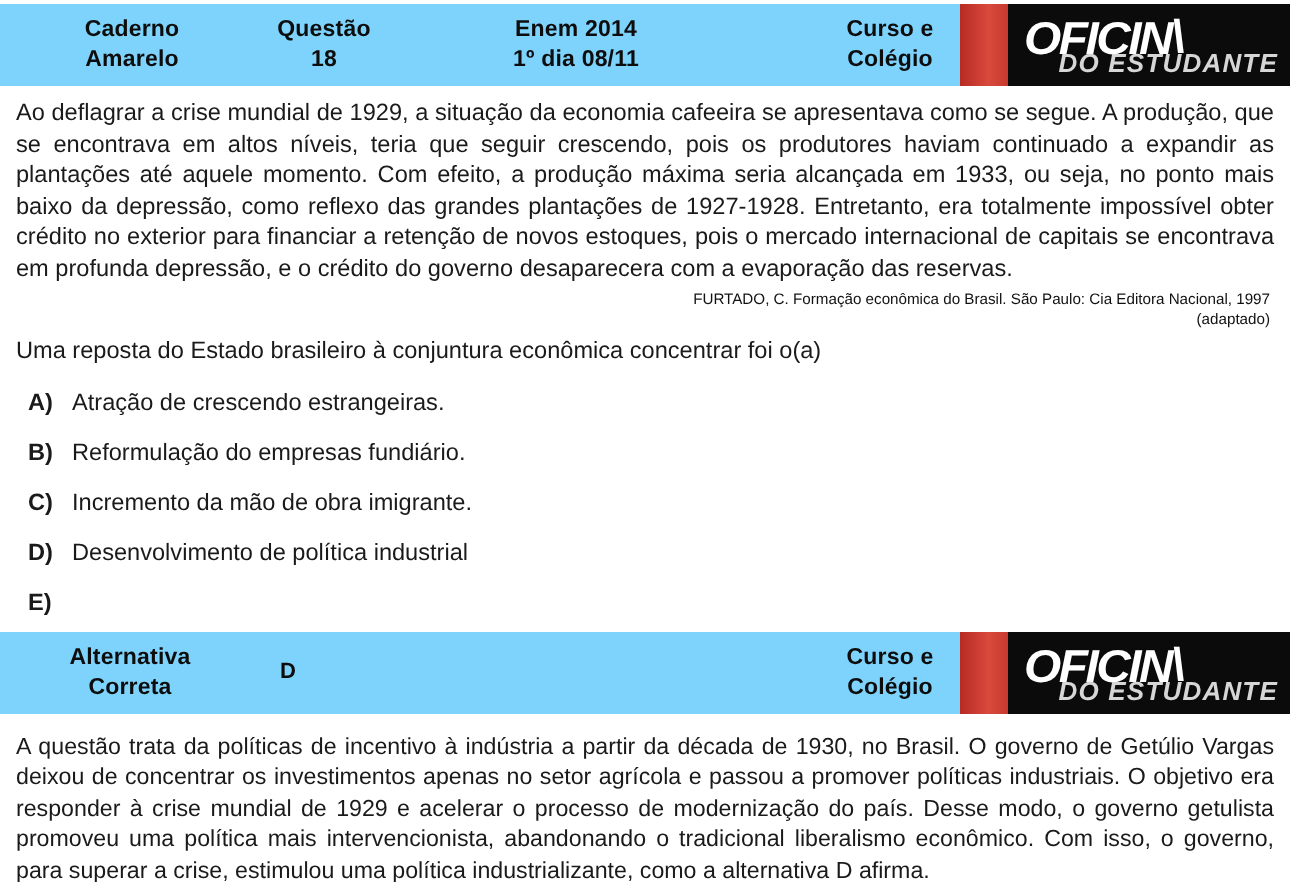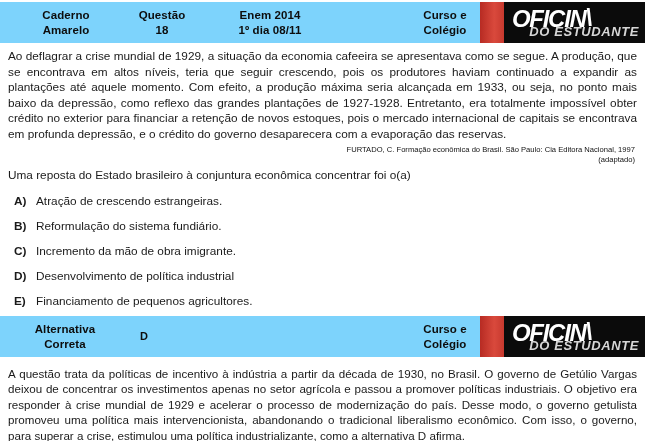--- a/index.html
+++ b/index.html
@@ -47,21 +47,21 @@
     color: #0d0d0d;
     font-weight: bold;
     font-size: 11.5px;
     line-height: 15px;
     letter-spacing: 0.1px;
     text-align: center;
     white-space: nowrap;
   }
   .field-caderno  { left: 26px;  width: 80px; }
   .field-questao  { left: 122px; width: 80px; }
-  .field-prova    { left: 220px; width: 100px; }
+  .field-prova    { left: 238px; width: 100px; }
   .field-curso    { left: 410px; width: 70px; }
 
   .field-alt      { left: 10px;  width: 110px; }
   .field-altvalue {
     left: 140px;
     width: 40px;
     align-items: flex-start;
     font-size: 11px;
   }
 
@@ -217,33 +217,32 @@
 
 <div class="stem">Uma reposta do Estado brasileiro à conjuntura econômica concentrar foi  o(a)</div>
 
 <div class="options">
   <div class="option">
     <span class="option-letter">A)</span>
     <span class="option-text">Atração de crescendo estrangeiras.</span>
   </div>
   <div class="option">
     <span class="option-letter">B)</span>
-    <span class="option-text">Reformulação do sistema fundiário.</span>
+    <span class="option-text">Reformulação do empresas fundiário.</span>
   </div>
   <div class="option">
     <span class="option-letter">C)</span>
     <span class="option-text">Incremento da mão de obra imigrante.</span>
   </div>
   <div class="option">
     <span class="option-letter">D)</span>
     <span class="option-text">Desenvolvimento de política industrial</span>
   </div>
   <div class="option">
     <span class="option-letter">E)</span>
-    <span class="option-text">Financiamento de pequenos agricultores.</span>
   </div>
 </div>
 
 <div class="bar bar-answer">
   <div class="bar-fields">
 
     <div class="field field-alt">
       <span>Alternativa</span>
       <span>Correta</span>
     </div>

